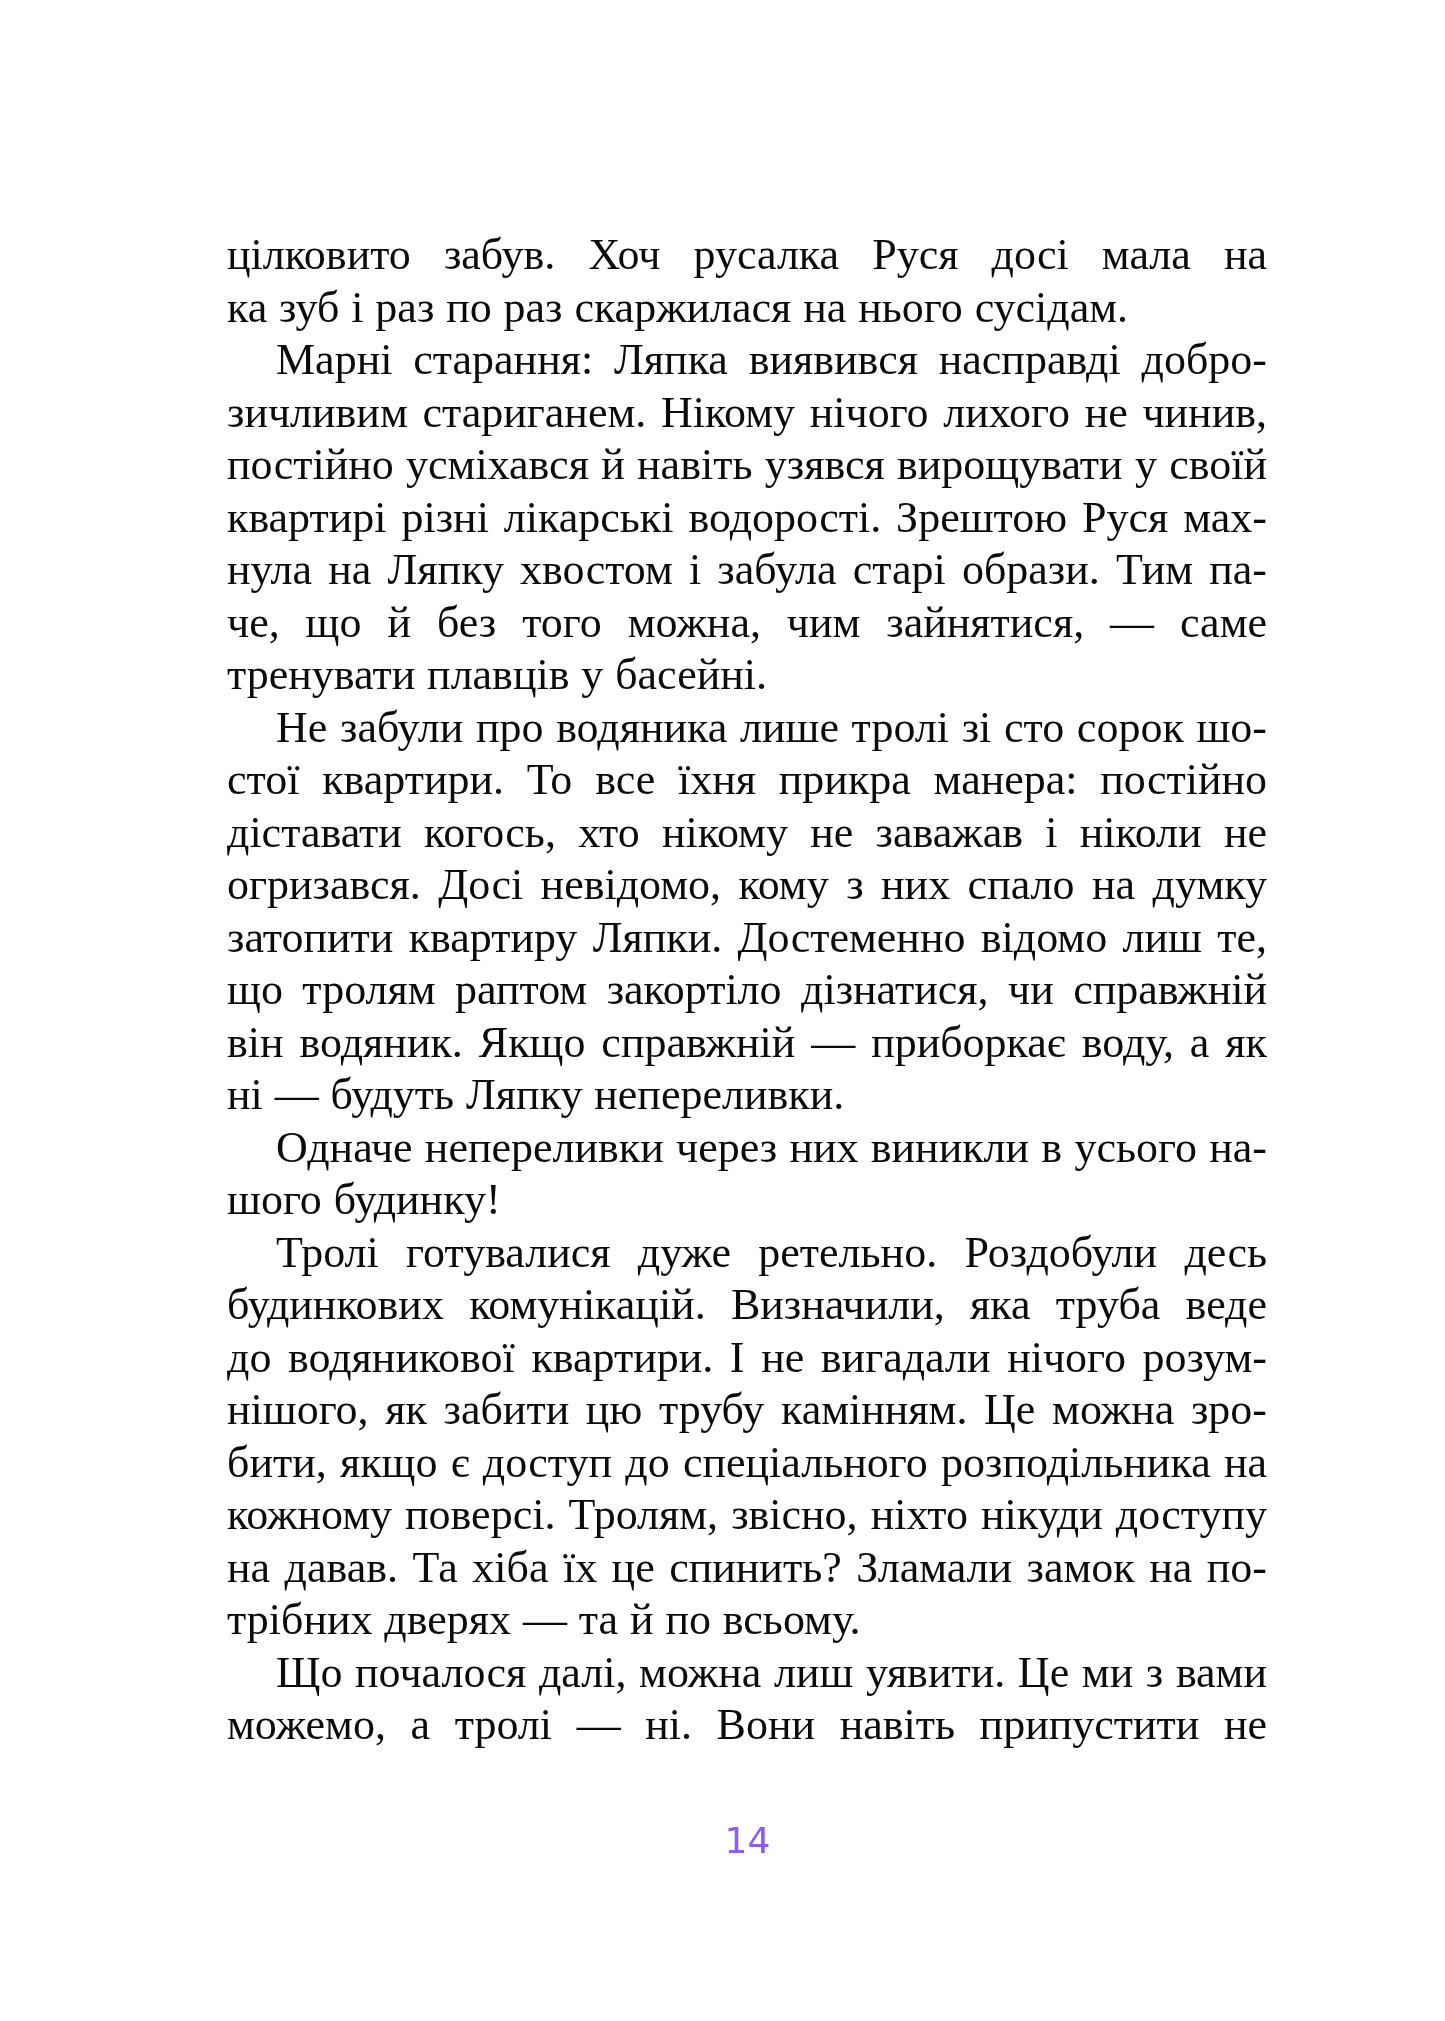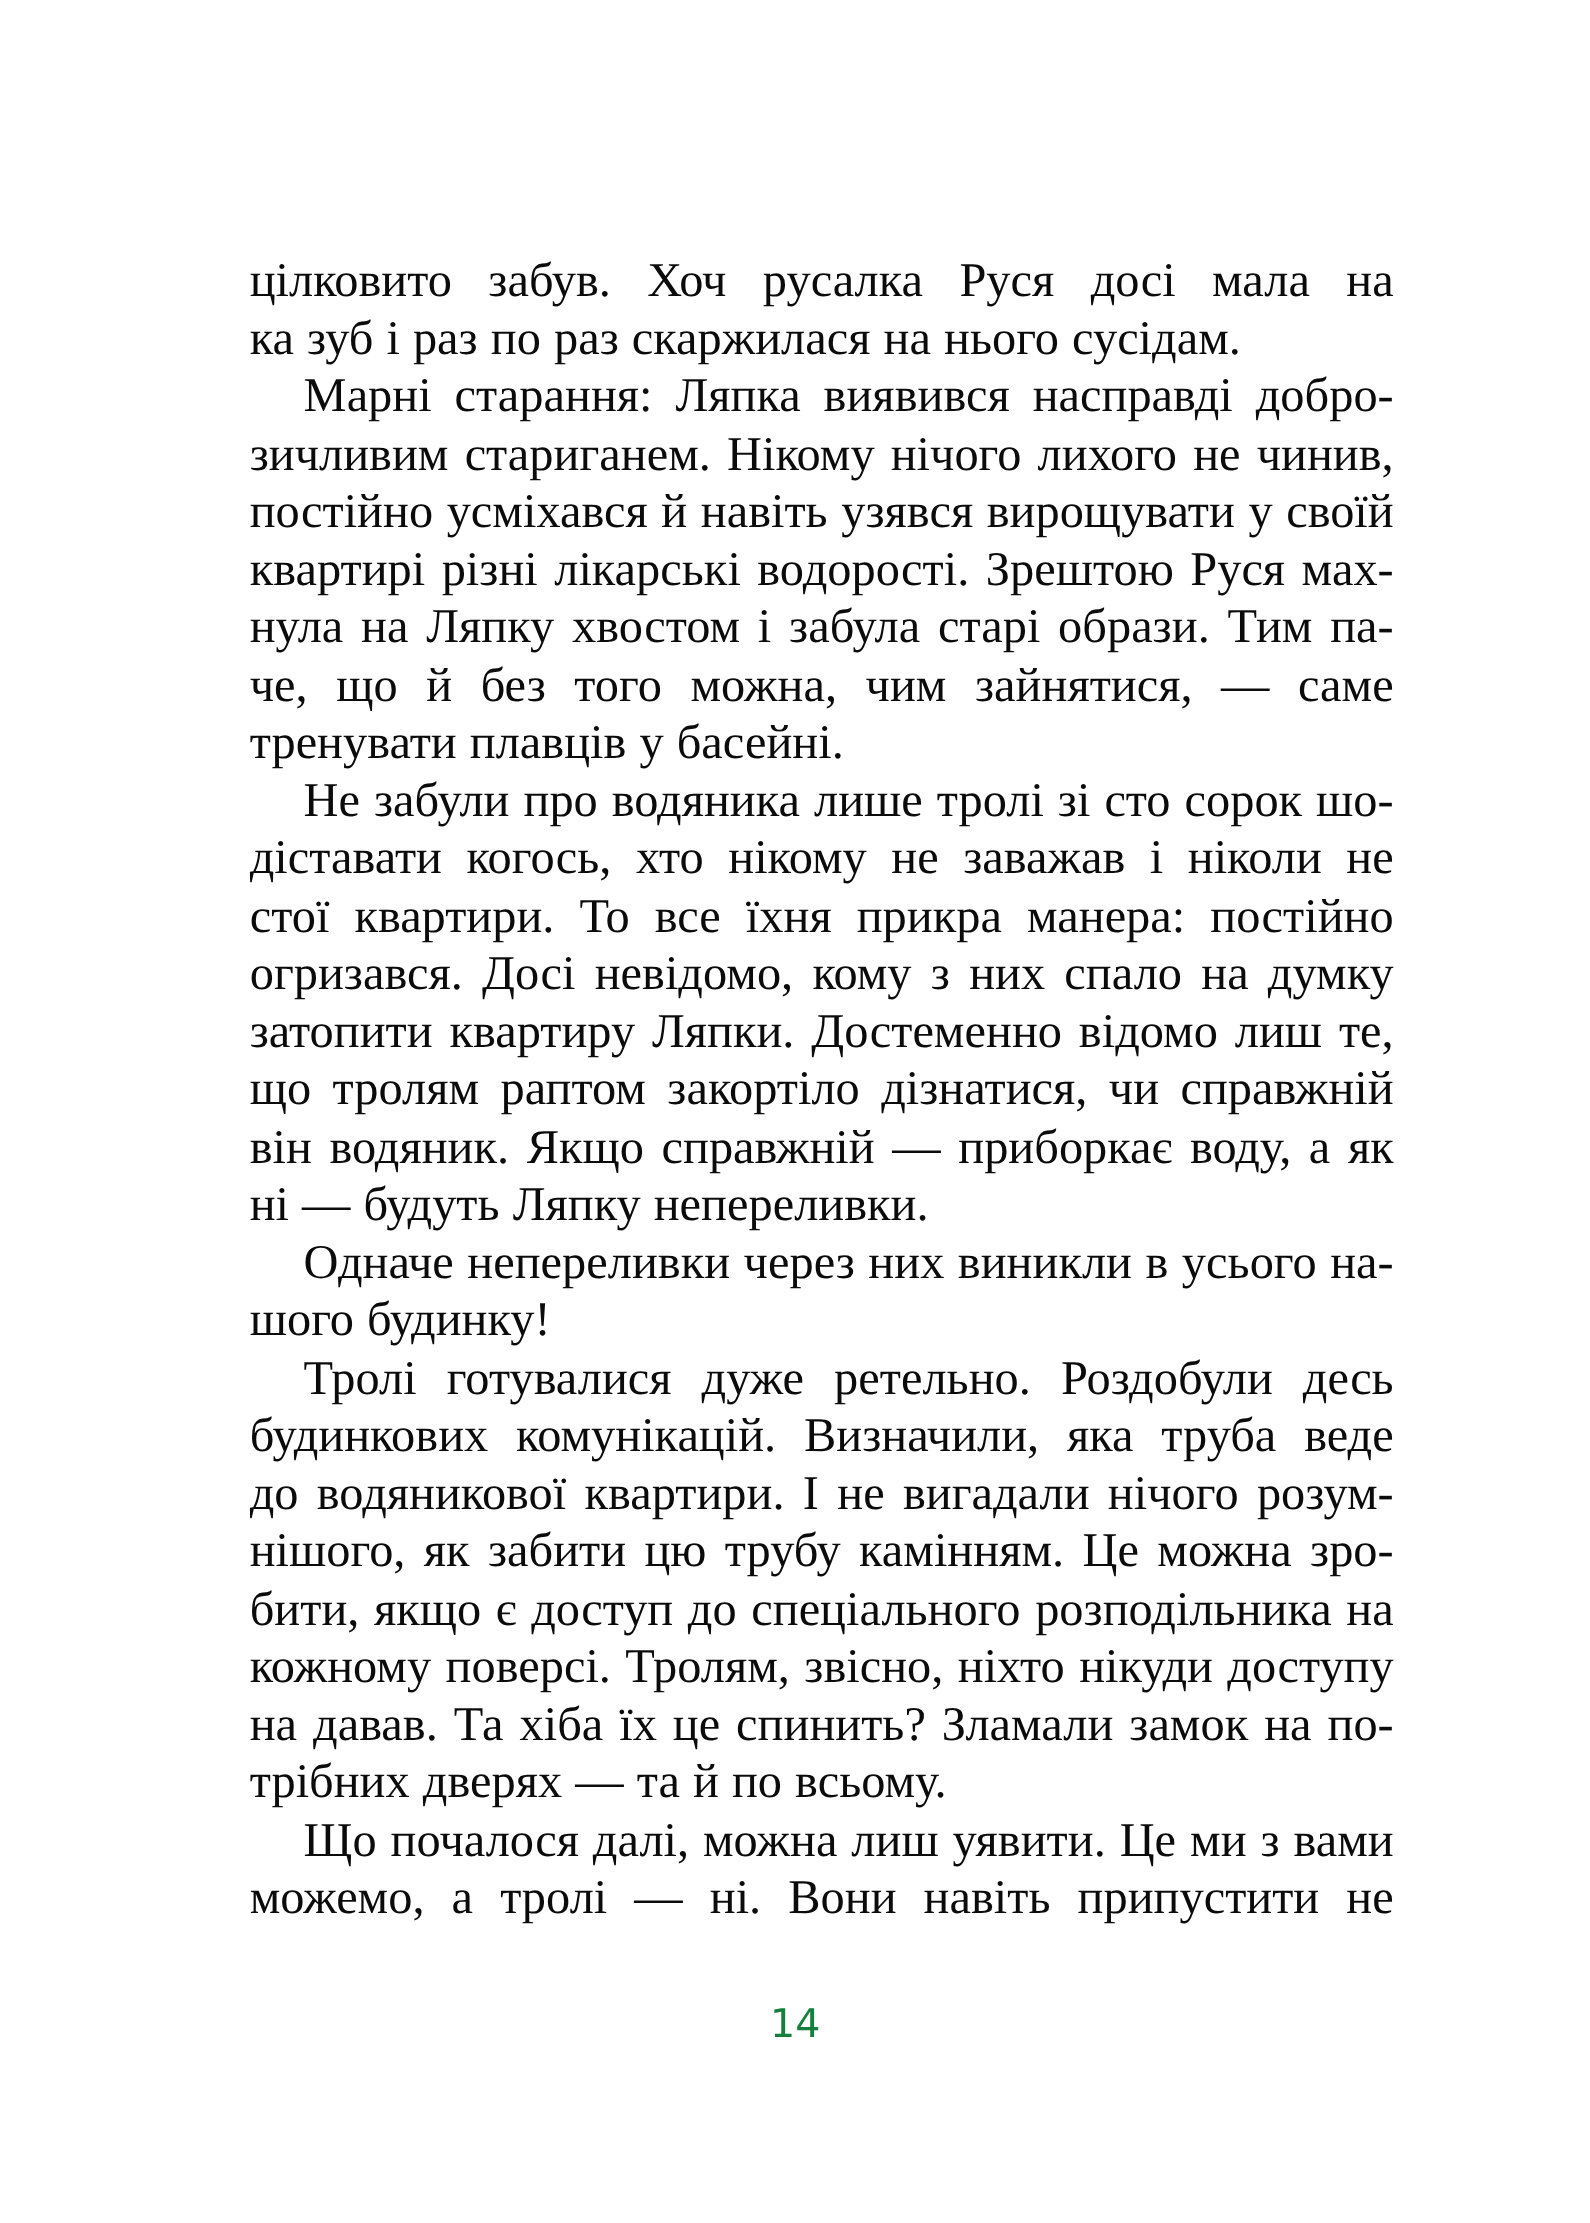--- a/index.html
+++ b/index.html
@@ -39,24 +39,25 @@
     text-align-last: left;
   }
   .paragraph.indented .line:first-child {
     text-indent: 49px;
   }
   .page-number {
     position: absolute;
     top: 1820px;
     left: 700px;
     width: 95px;
+    text-align: center;
     font-family: "DejaVu Sans", sans-serif;
     font-size: 36px;
     font-weight: 400;
-    color: #15803d;
+    color: #8b5cf6;
   }
 </style>
 </head>
 <body>
 
 <div class="page">
   <div class="text-block" id="text-block">
       <div class="paragraph">
         <div class="line">цілковито забув. Хоч русалка Руся досі мала на водяни-</div>
         <div class="line para-end">ка зуб і раз по раз скаржилася на нього сусідам.</div>
@@ -65,22 +66,22 @@
         <div class="line">Марні старання: Ляпка виявився насправді добро-</div>
         <div class="line">зичливим стариганем. Нікому нічого лихого не чинив,</div>
         <div class="line">постійно усміхався й навіть узявся вирощувати у своїй</div>
         <div class="line">квартирі різні лікарські водорості. Зрештою Руся мах-</div>
         <div class="line">нула на Ляпку хвостом і забула старі образи. Тим па-</div>
         <div class="line">че, що й без того можна, чим зайнятися, — саме почала</div>
         <div class="line para-end">тренувати плавців у басейні.</div>
       </div>
       <div class="paragraph indented">
         <div class="line">Не забули про водяника лише тролі зі сто сорок шо-</div>
+        <div class="line">стої квартири. То все їхня прикра манера: постійно</div>
         <div class="line">діставати когось, хто нікому не заважав і ніколи не</div>
-        <div class="line">стої квартири. То все їхня прикра манера: постійно</div>
         <div class="line">огризався. Досі невідомо, кому з них спало на думку</div>
         <div class="line">затопити квартиру Ляпки. Достеменно відомо лиш те,</div>
         <div class="line">що тролям раптом закортіло дізнатися, чи справжній</div>
         <div class="line">він водяник. Якщо справжній — приборкає воду, а як</div>
         <div class="line para-end">ні — будуть Ляпку непереливки.</div>
       </div>
       <div class="paragraph indented">
         <div class="line">Одначе непереливки через них виникли в усього на-</div>
         <div class="line para-end">шого будинку!</div>
       </div>

